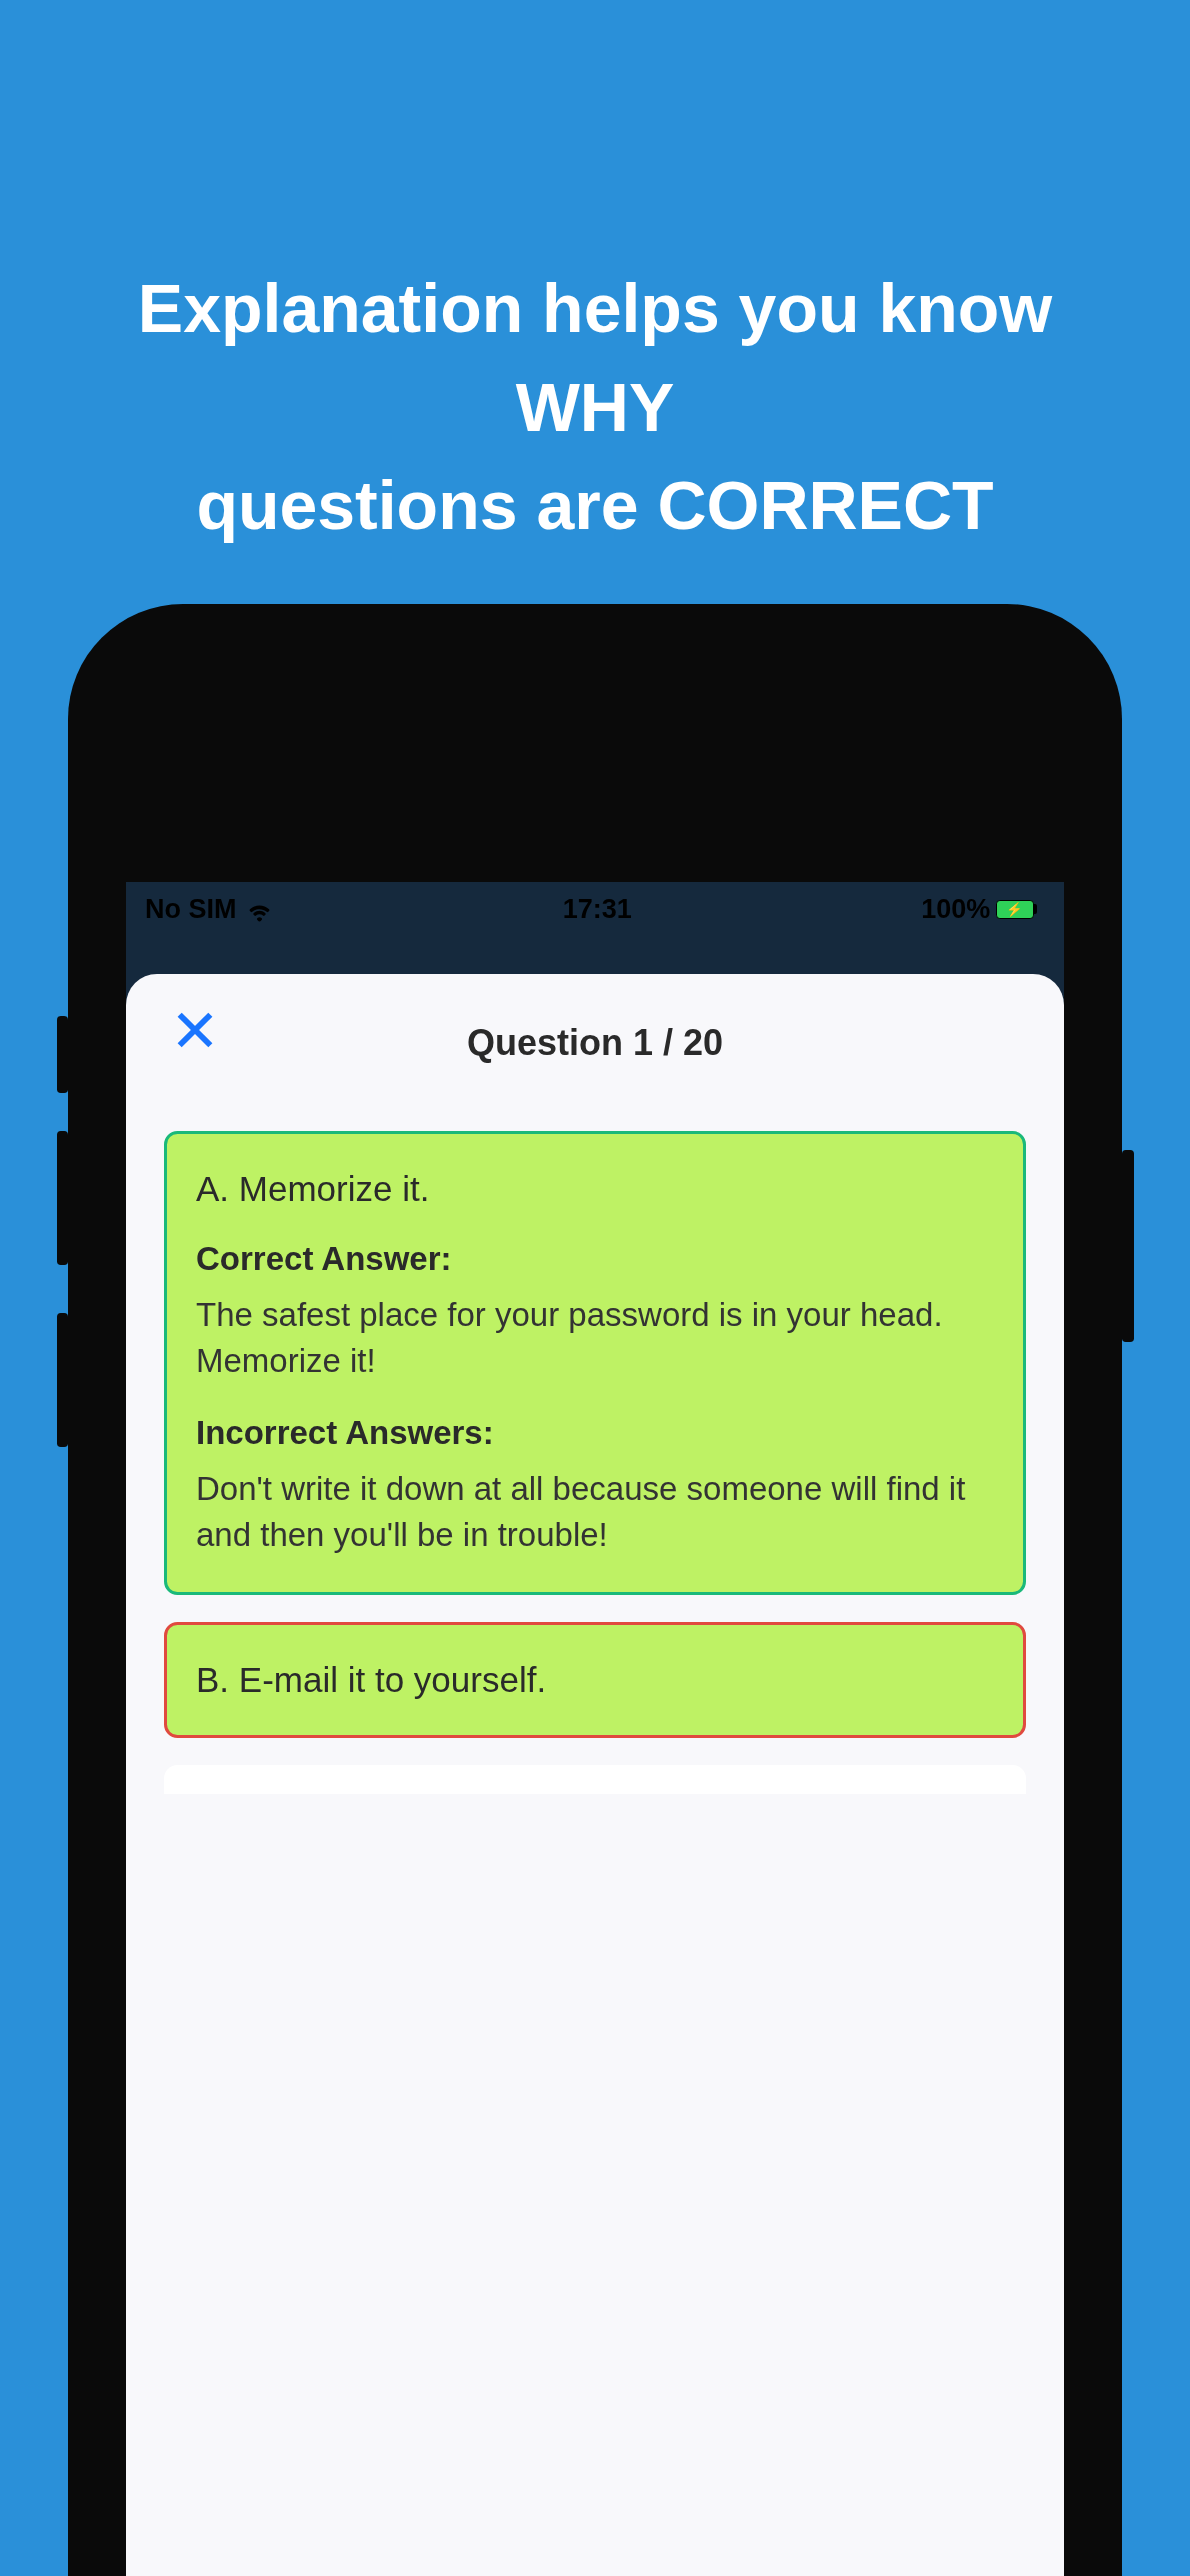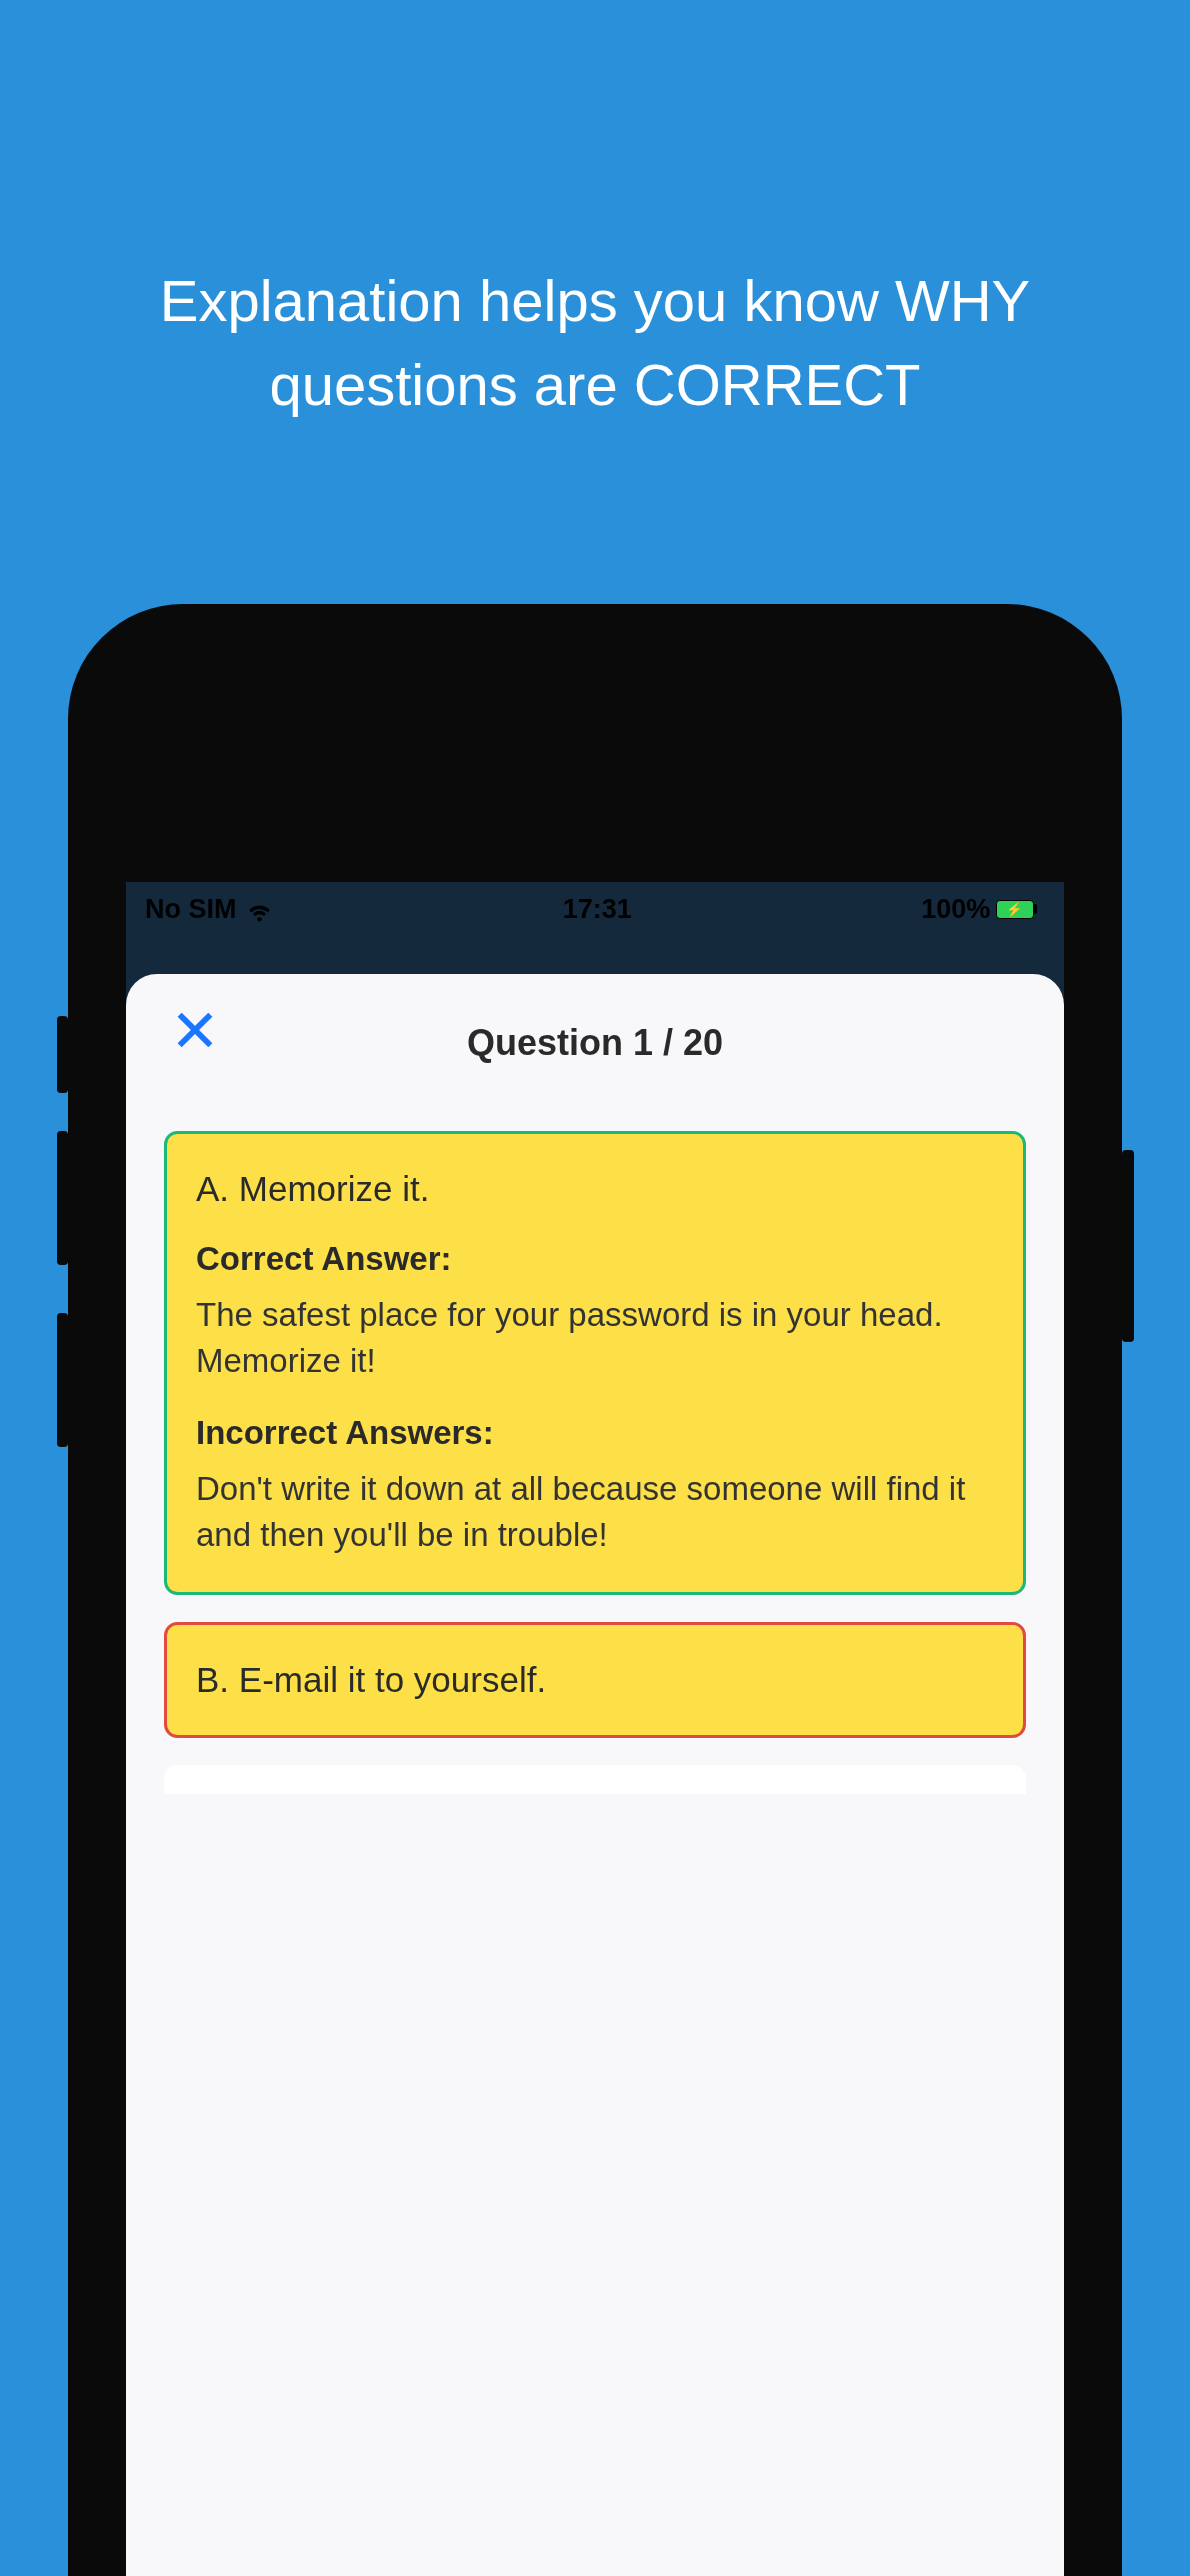--- a/index.html
+++ b/index.html
@@ -11,22 +11,22 @@
     width: 1190px;
     height: 2576px;
     background: #2a90d9;
     font-family: -apple-system, BlinkMacSystemFont, "Segoe UI", Helvetica, Arial, sans-serif;
     position: relative;
     overflow: hidden;
   }
   .promo-text {
     color: #ffffff;
     text-align: center;
-    font-size: 58px;
-    font-weight: 400;
+    font-size: 68px;
+    font-weight: 700;
     line-height: 1.45;
     padding-top: 259px;
     padding-left: 77px;
     padding-right: 77px;
   }
   .phone-frame {
     position: absolute;
     top: 604px;
     left: 50%;
     transform: translateX(-50%);
@@ -133,21 +133,21 @@
     color: #333333;
     line-height: 1.35;
   }
   .answers {
     padding: 38px 38px 0 38px;
   }
   .answer-box {
     border-radius: 13.4px;
     padding: 35px 29px;
     margin-bottom: 27px;
-    background: #fde047;
+    background: #bef264;
   }
   .answer-correct {
     border: 3.8px solid #1ab97a;
   }
   .answer-incorrect {
     border: 3.8px solid #e04a3f;
   }
   .answer-label {
     font-size: 35px;
     color: #2a2a2a;

